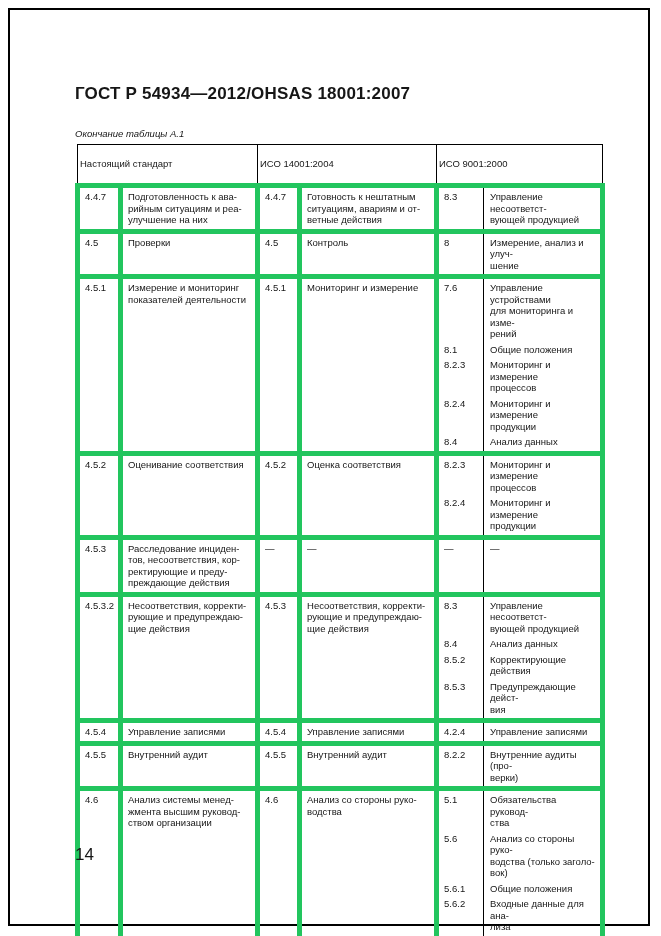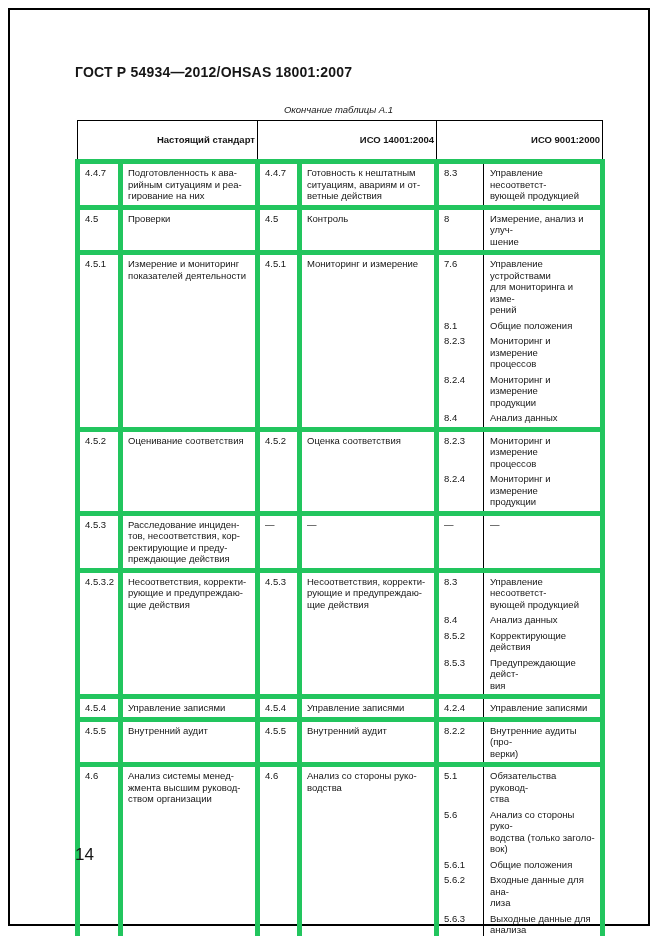--- a/index.html
+++ b/index.html
@@ -15,35 +15,35 @@
     left: 8px; top: 8px;
     width: 642px; height: 918px;
     border: 2px solid #000;
     box-sizing: border-box;
   }
   .content {
     position: absolute;
     left: 75px; top: 0;
     width: 527px;
   }
-  .doc-header { margin-top: 64px; font-size: 14px; font-weight: bold; letter-spacing: 0.2px; }
-  .caption    { margin-top: 24px; font-size: 9.5px; font-style: italic; text-align: center; }
+  .doc-header { margin-top: 84px; font-size: 17px; font-weight: bold; letter-spacing: 0.2px; }
+  .caption    { margin-top: 24px; font-size: 9.5px; font-style: italic; }
 
   table.cmp {
     margin-top: 5px;
     width: 525px;
     border-collapse: collapse;
     table-layout: fixed;
     font-size: 9.5px;
     line-height: 11.5px;
   }
   table.cmp th {
     border: 1px solid #000;
-    font-weight: bold;
-    text-align: right;
+    font-weight: normal;
+    text-align: left;
     vertical-align: middle;
     height: 34px;
     padding: 2px;
   }
   table.cmp td {
     border: 5px solid #22c55e;
     vertical-align: top;
   }
   td.cell-num  { padding: 3px 2px 3px 5px; }
   td.cell-text { padding: 3px 5px 3px 5px; white-space: pre-line; }
@@ -85,21 +85,21 @@
         <th colspan="2">Настоящий стандарт</th>
         <th colspan="2">ИСО 14001:2004</th>
         <th>ИСО 9001:2000</th>
       </tr>
     </thead>
     <tbody>
         <tr>
           <td class="cell-num">4.4.7</td>
           <td class="cell-text">Подготовленность к ава-
 рийным ситуациям и реа-
-гирование на них</td>
+улучшение на них</td>
           <td class="cell-num">4.4.7</td>
           <td class="cell-text">Готовность к нештатным
 ситуациям, авариям и от-
 ветные действия</td>
           <td class="combo">
             <div class="entry">
               <div class="e-num">8.3</div>
               <div class="e-text">Управление несоответст-
 вующей продукцией</div>
             </div>

